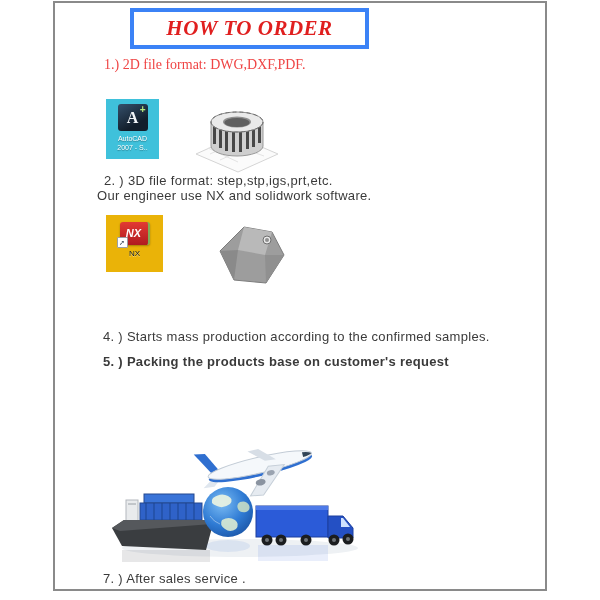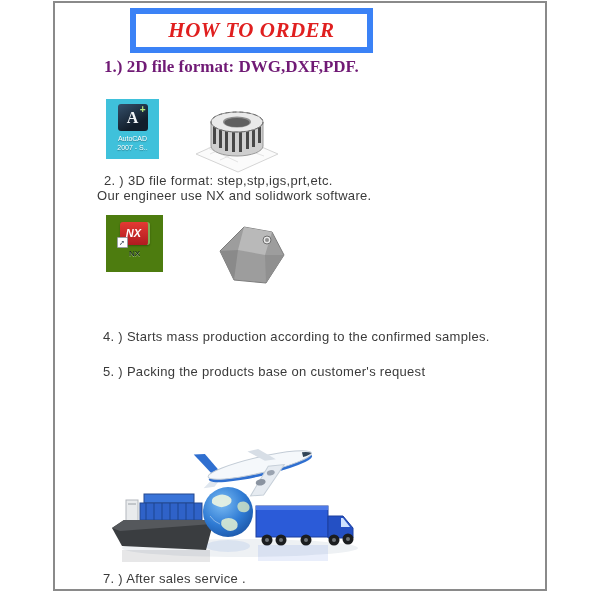--- a/index.html
+++ b/index.html
@@ -1,38 +1,38 @@
 <!DOCTYPE html>
 <html><head>
 <meta charset="utf-8">
 <style>
   html,body{margin:0;padding:0;background:#ffffff;}
   #stage{position:relative;width:600px;height:600px;background:#ffffff;overflow:hidden;
          font-family:"Liberation Sans",sans-serif;}
   .card{position:absolute;left:53px;top:1px;width:490px;height:586px;
         background:#ffffff;border:2px solid #8a8a8a;}
   .banner{position:absolute;left:130px;top:8px;width:231px;height:33px;background:#ffffff;
-          border:6px solid #3b82f6;display:flex;align-items:center;justify-content:center;}
+          border:4px solid #3b82f6;display:flex;align-items:center;justify-content:center;}
   .banner-title{font-family:"Liberation Serif",serif;font-weight:700;font-style:italic;
           font-size:21px;color:#e01f1f;letter-spacing:.5px;}
   .txt{position:absolute;white-space:nowrap;color:#3a3a3a;}
-  .serifline{font-family:"Liberation Serif",serif;font-weight:700;font-size:17px;color:#701a75;}
+  .serifline{font-family:"Liberation Serif",serif;font-weight:400;font-size:14px;color:#ef4444;}
   .sansline{font-family:"Liberation Sans",sans-serif;font-size:13px;color:#3a3a3a;letter-spacing:.3px;}
   
   .icon-acad{position:absolute;left:106px;top:99px;width:53px;height:60px;background:#3fc1db;
              display:flex;flex-direction:column;align-items:center;padding-top:5px;box-sizing:border-box;}
   .acad-logo{position:relative;width:30px;height:27px;border-radius:3px;
              background:linear-gradient(150deg,#35506b 0%,#121e2b 70%);
              display:flex;align-items:center;justify-content:center;}
   .acad-a{color:#f2f5f8;font-family:"Liberation Serif",serif;font-weight:700;font-size:16px;line-height:1;}
   .acad-cross{position:absolute;right:2px;top:1px;color:#b9e87c;font-size:10px;font-weight:700;line-height:1;}
   .acad-label{color:#ffffff;font-size:7px;line-height:9px;text-shadow:0 1px 1px rgba(0,0,0,.35);margin-top:3px;}
   .acad-label2{color:#ffffff;font-size:7px;line-height:9px;text-shadow:0 1px 1px rgba(0,0,0,.35);}
   
-  .icon-nx{position:absolute;left:106px;top:215px;width:57px;height:57px;background:#4d7c0f;
+  .icon-nx{position:absolute;left:106px;top:215px;width:57px;height:57px;background:#eab308;
            display:flex;flex-direction:column;align-items:center;padding-top:7px;box-sizing:border-box;}
   .nx-badge{position:relative;width:28px;height:23px;border-radius:3px;background:linear-gradient(#e23a33,#b01b20);
             border-right:2px solid #7fae56;display:flex;align-items:center;justify-content:center;
             box-shadow:0 1px 2px rgba(0,0,0,.3);}
   .nx-badge-text{color:#ffffff;font-weight:700;font-style:italic;font-size:11px;line-height:1;}
   .nx-arrow{position:absolute;left:-3px;bottom:-3px;width:9px;height:9px;background:#ffffff;
             border:1px solid #9aa0a6;border-radius:1px;display:flex;align-items:center;justify-content:center;
             font-size:7px;color:#2d3a4a;line-height:1;}
   .nx-label{color:#15202b;font-size:8px;margin-top:4px;text-shadow:0 1px 0 rgba(255,255,255,.4);}
   .imgbox{position:absolute;}
@@ -92,21 +92,21 @@
   <svg class="imgbox" style="left:208px;top:219px;" width="84" height="72" viewBox="0 0 84 72">
     <path d="M12,32 L36,8 L64,13 L76,36 L58,64 L26,61 Z" fill="#9d9d9d" stroke="#7c7c7c"></path>
     <path d="M36,8 L64,13 L57,36 L30,31 Z" fill="#b9b9b9"></path>
     <path d="M12,32 L30,31 L26,61 Z" fill="#8a8a8a"></path>
     <path d="M57,36 L76,36 L58,64 Z" fill="#909090"></path>
     <circle cx="59" cy="21" r="4" fill="#e9e9e9" stroke="#6e6e6e"></circle>
     <circle cx="59" cy="21" r="2" fill="#8f8f8f"></circle>
   </svg>
 
   <div class="txt sansline" style="left:103px;top:329px;">4. ) Starts mass production according to the confirmed samples.</div>
-  <div class="txt sansline" style="left:103px;top:364px;">5. ) Packing the products base on customer's request</div>
+  <div class="txt sansline" style="left:103px;top:354px;font-weight:bold;">5. ) Packing the products base on customer's request</div>
 
   <svg class="imgbox" style="left:110px;top:432px;" width="262" height="132" viewBox="0 0 262 132">
     <defs>
       <radialGradient id="og" cx="38%" cy="32%" r="75%">
         <stop offset="0%" stop-color="#7cbdf4"></stop>
           <stop offset="60%" stop-color="#2f7bd4"></stop>
           <stop offset="100%" stop-color="#1b56a8"></stop>
       </radialGradient>
     </defs>
     <ellipse cx="130" cy="116" rx="118" ry="9" fill="#eef1f4"></ellipse>

